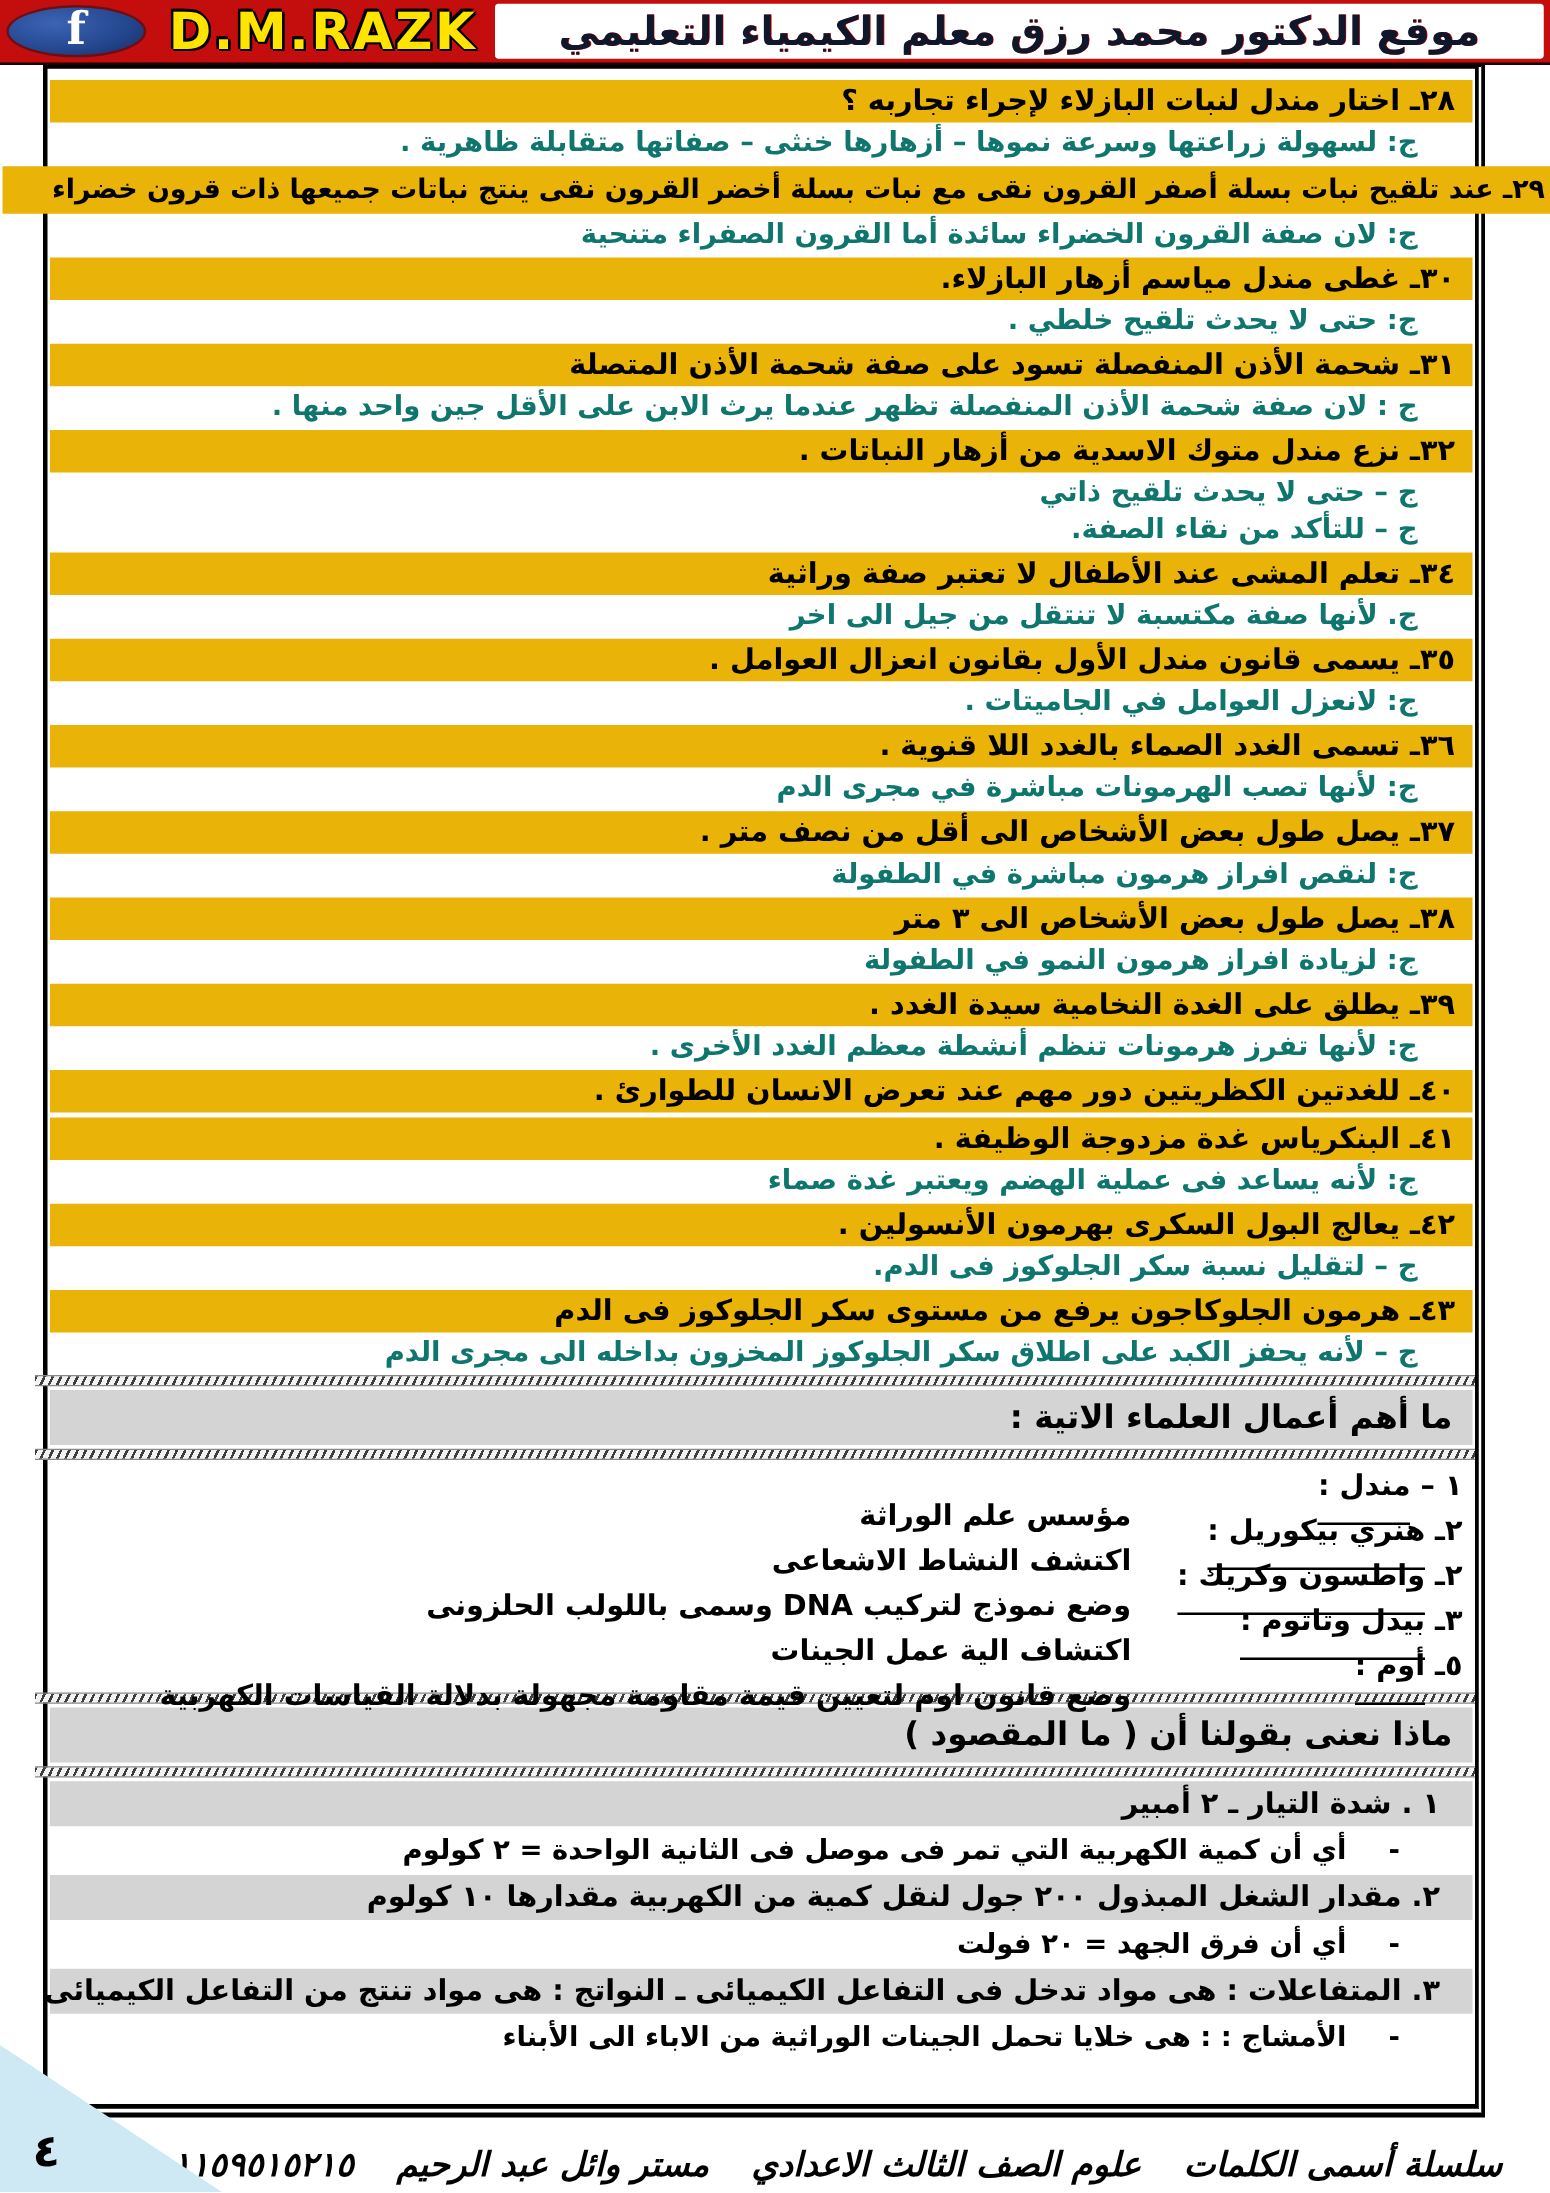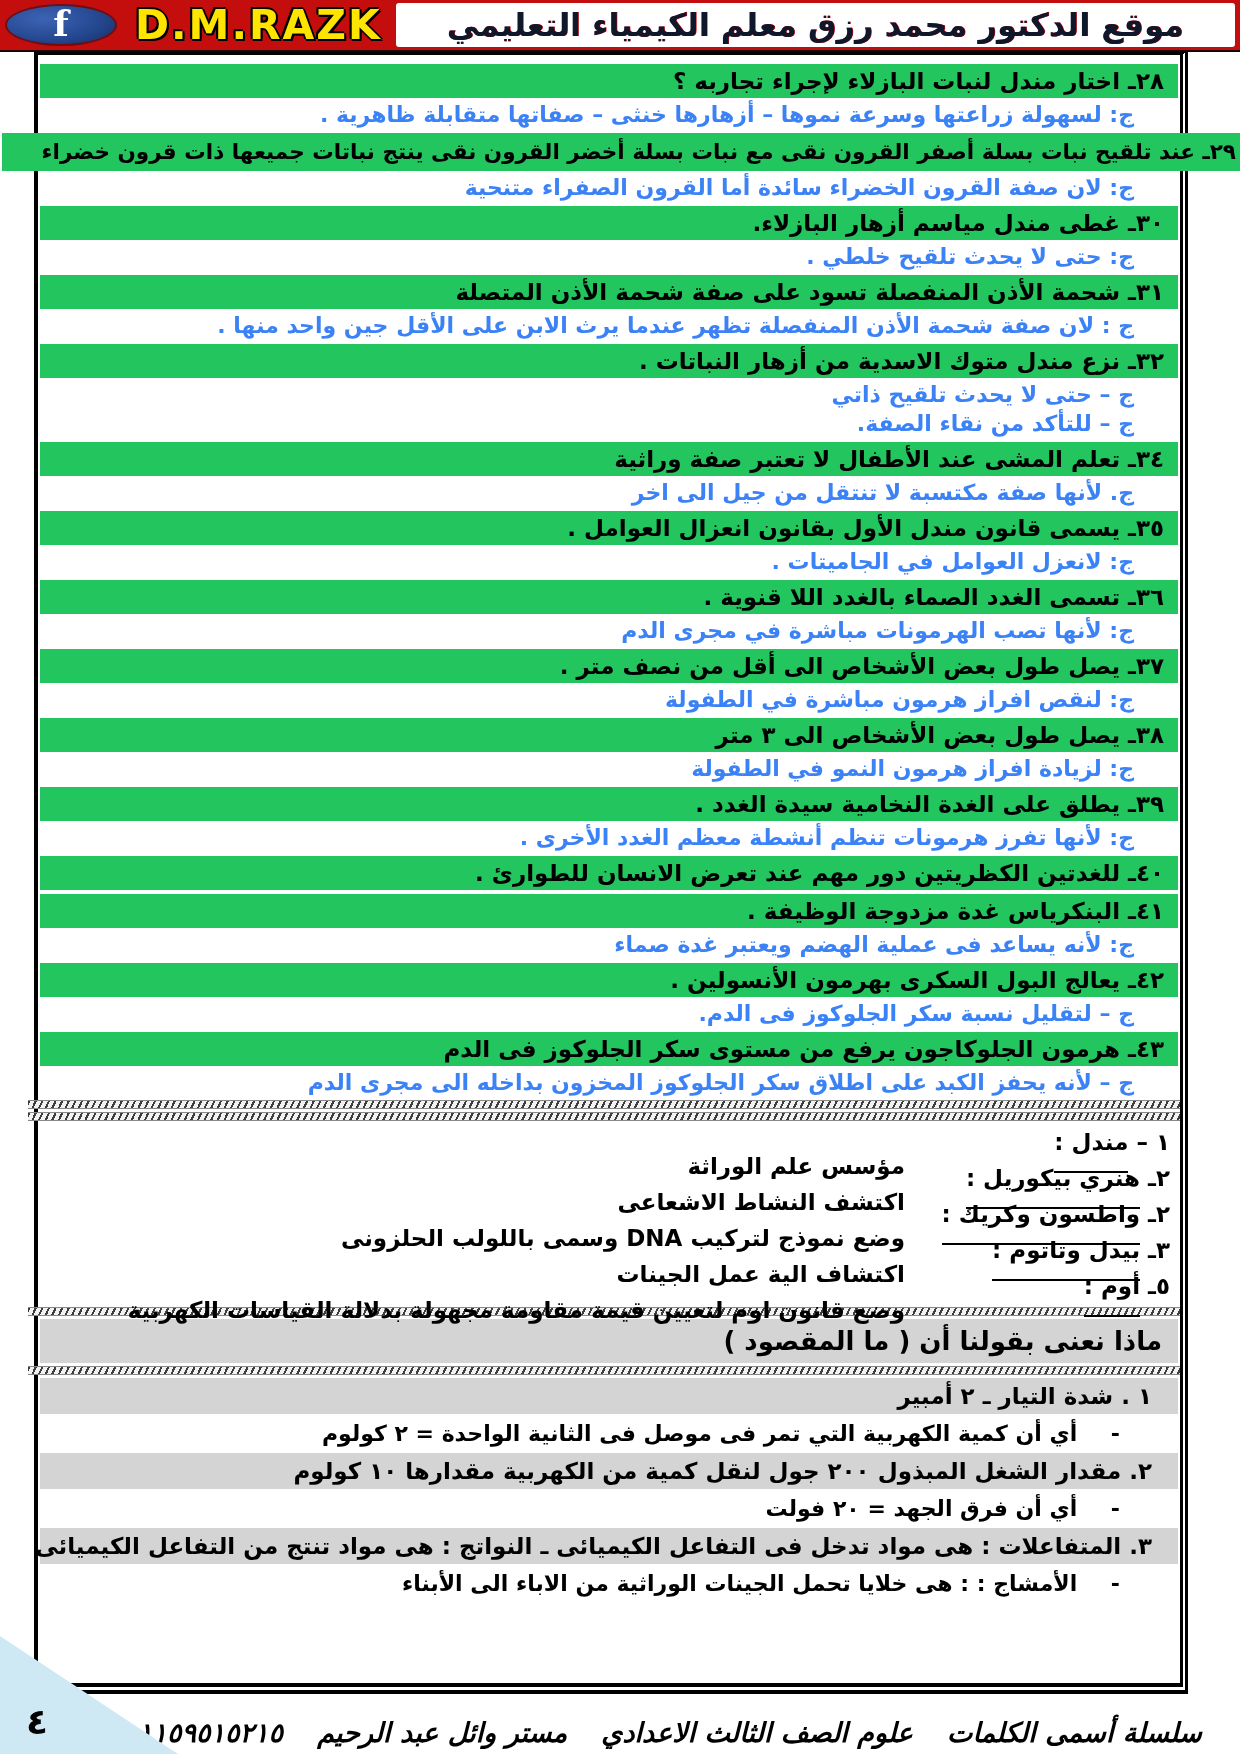--- a/index.html
+++ b/index.html
@@ -43,31 +43,31 @@
     border-top:3px solid #000;
     border-right:8px double #000;
     border-left:4px solid #000;
     border-bottom:11px double #000;
     min-height:1642px;
     padding:5px 0 8px;
     background:#fff;
   }
 
   .qbar {
-    background:#22c55e; font-weight:bold; font-size:23px; color:#000;
+    background:#eab308; font-weight:bold; font-size:23px; color:#000;
     height:34px; line-height:34px; margin:4px 2px 2px 2px;
     padding:0 14px 0 6px; white-space:nowrap; overflow:visible;
   }
   .qbar.wide {
     position:relative; z-index:2;
     margin-right:-60px; margin-left:-36px;
     padding-right:4px; font-size:21.5px; height:38px; line-height:38px;
   }
   .ans {
-    font-weight:bold; font-size:22px; color:#3b82f6;
+    font-weight:bold; font-size:22px; color:#0f766e;
     height:29px; line-height:29px; padding:0 46px 0 6px; white-space:nowrap;
   }
 
   .divider {
     height:9px; margin:3px 0 3px -10px;
     background:repeating-linear-gradient(115deg, #3d3d3d 0 2px, #f2f2f2 2px 6px);
     border-top:1px solid #888; border-bottom:1px solid #888;
   }
   .sec-head {
     background:#d4d4d4; font-weight:bold; font-size:26px;
@@ -161,20 +161,21 @@
     <div class="qbar">٤١ـ البنكرياس غدة مزدوجة الوظيفة .</div>
     <div class="ans">ج: لأنه يساعد فى عملية الهضم ويعتبر غدة صماء</div>
 
     <div class="qbar">٤٢ـ يعالج البول السكرى بهرمون الأنسولين .</div>
     <div class="ans">ج – لتقليل نسبة سكر الجلوكوز فى الدم.</div>
 
     <div class="qbar">٤٣ـ هرمون الجلوكاجون يرفع من مستوى سكر الجلوكوز فى الدم</div>
     <div class="ans">ج – لأنه يحفز الكبد على اطلاق سكر الجلوكوز المخزون بداخله الى مجرى الدم</div>
 
     <div class="divider"></div>
+    <div class="sec-head">ما أهم أعمال العلماء الاتية :</div>
     <div class="divider"></div>
 
     <div class="sci-row">
       <span class="sci-label">
         <span>١ –</span>
         <span class="sci-name">مندل :</span>
       </span>
       <span class="sci-work">مؤسس علم الوراثة</span>
     </div>
     <div class="sci-row">

